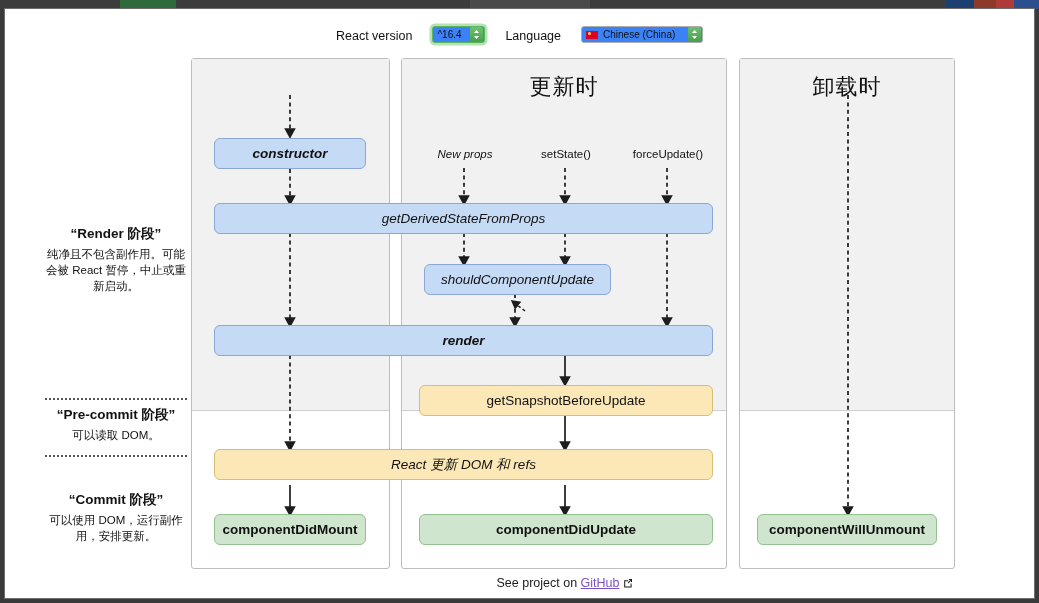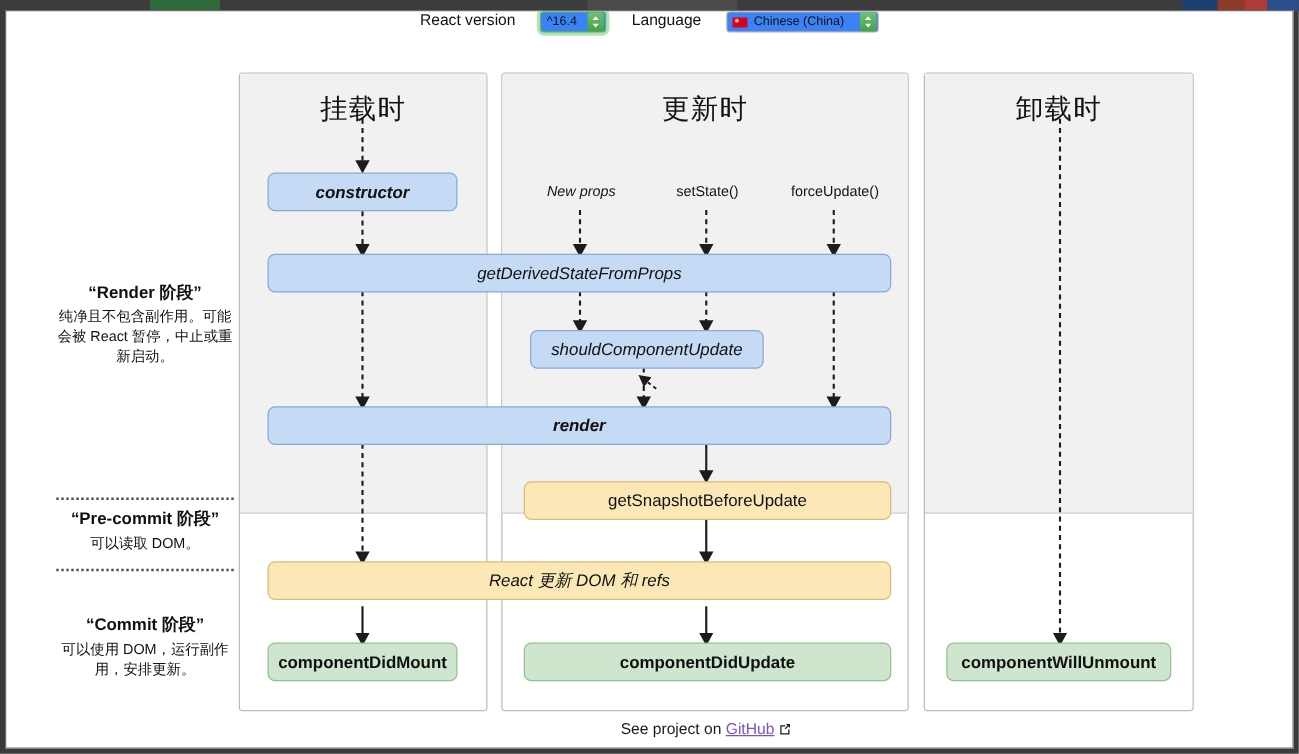--- a/index.html
+++ b/index.html
@@ -22,21 +22,21 @@
 
   #browser-window{
     position:absolute; left:4px; top:8px; width:1031px; height:591px;
     background:#ffffff; border:1px solid #6d6d6d; box-sizing:border-box;
     overflow:hidden;
   }
 
   
   #toolbar{
     position:absolute; left:0; top:0; width:100%; height:34px;
-    display:flex; align-items:flex-start; justify-content:center; gap:20px;
+    display:flex; align-items:flex-end; justify-content:center; gap:20px;
     font-size:12.5px; color:#1b1b1b;
   }
   .tb-label{ font-size:12.5px; color:#111; }
   .select-box{
     display:inline-flex; align-items:center; justify-content:space-between;
     height:17px; border:1px solid #adadad; border-radius:3px;
     background:#3b82f6; font-size:10px; color:#111;
     padding:0 0 0 4px; box-sizing:border-box;
   }
   .select-box.focused{
@@ -173,21 +173,20 @@
           <path d="M3.5 10 L1 7 L6 7 Z" fill="#ffffff"></path>
         </svg>
       </span>
     </span>
   </div>
 
   <div id="diagram">
 
     <div class="column" id="col-mount">
       <div class="col-grey" style="height:352px;"></div>
-      <div class="col-title">挂载时</div>
     </div>
 
     <div class="column" id="col-update">
       <div class="col-grey" style="height:352px;"></div>
       <div class="col-title">更新时</div>
     </div>
 
     <div class="column" id="col-unmount">
       <div class="col-grey" style="height:352px;"></div>
       <div class="col-title">卸载时</div>

